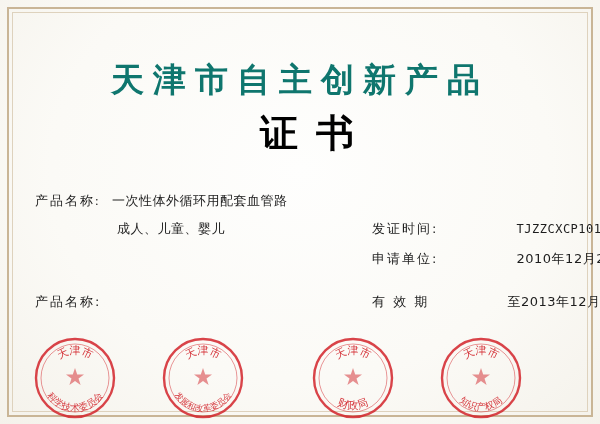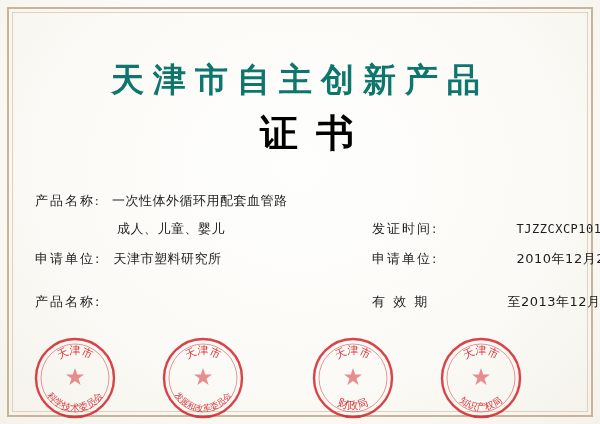--- a/index.html
+++ b/index.html
@@ -144,24 +144,20 @@
   </div>
   <div class="field f-left row1b">
     <span class="val" style="margin-left:82px;">成人、儿童、婴儿</span>
   </div>
 
   <div class="field f-right row1b">
     <span class="lbl">发证时间:</span>
     <span class="val mono val-ind2">TJZZCXCP101075</span>
   </div>
 
-  <div class="field f-left row2">
-    <span class="lbl">申请单位:</span>
-    <span class="val val-ind">天津市塑料研究所</span>
-  </div>
 
   <div class="field f-right row2">
     <span class="lbl">申请单位:</span>
     <span class="val val-ind2">2010年12月29日</span>
   </div>
 
   <div class="field f-left row3">
     <span class="lbl">产品名称:</span>
     <span class="val val-ind"></span>
   </div>

